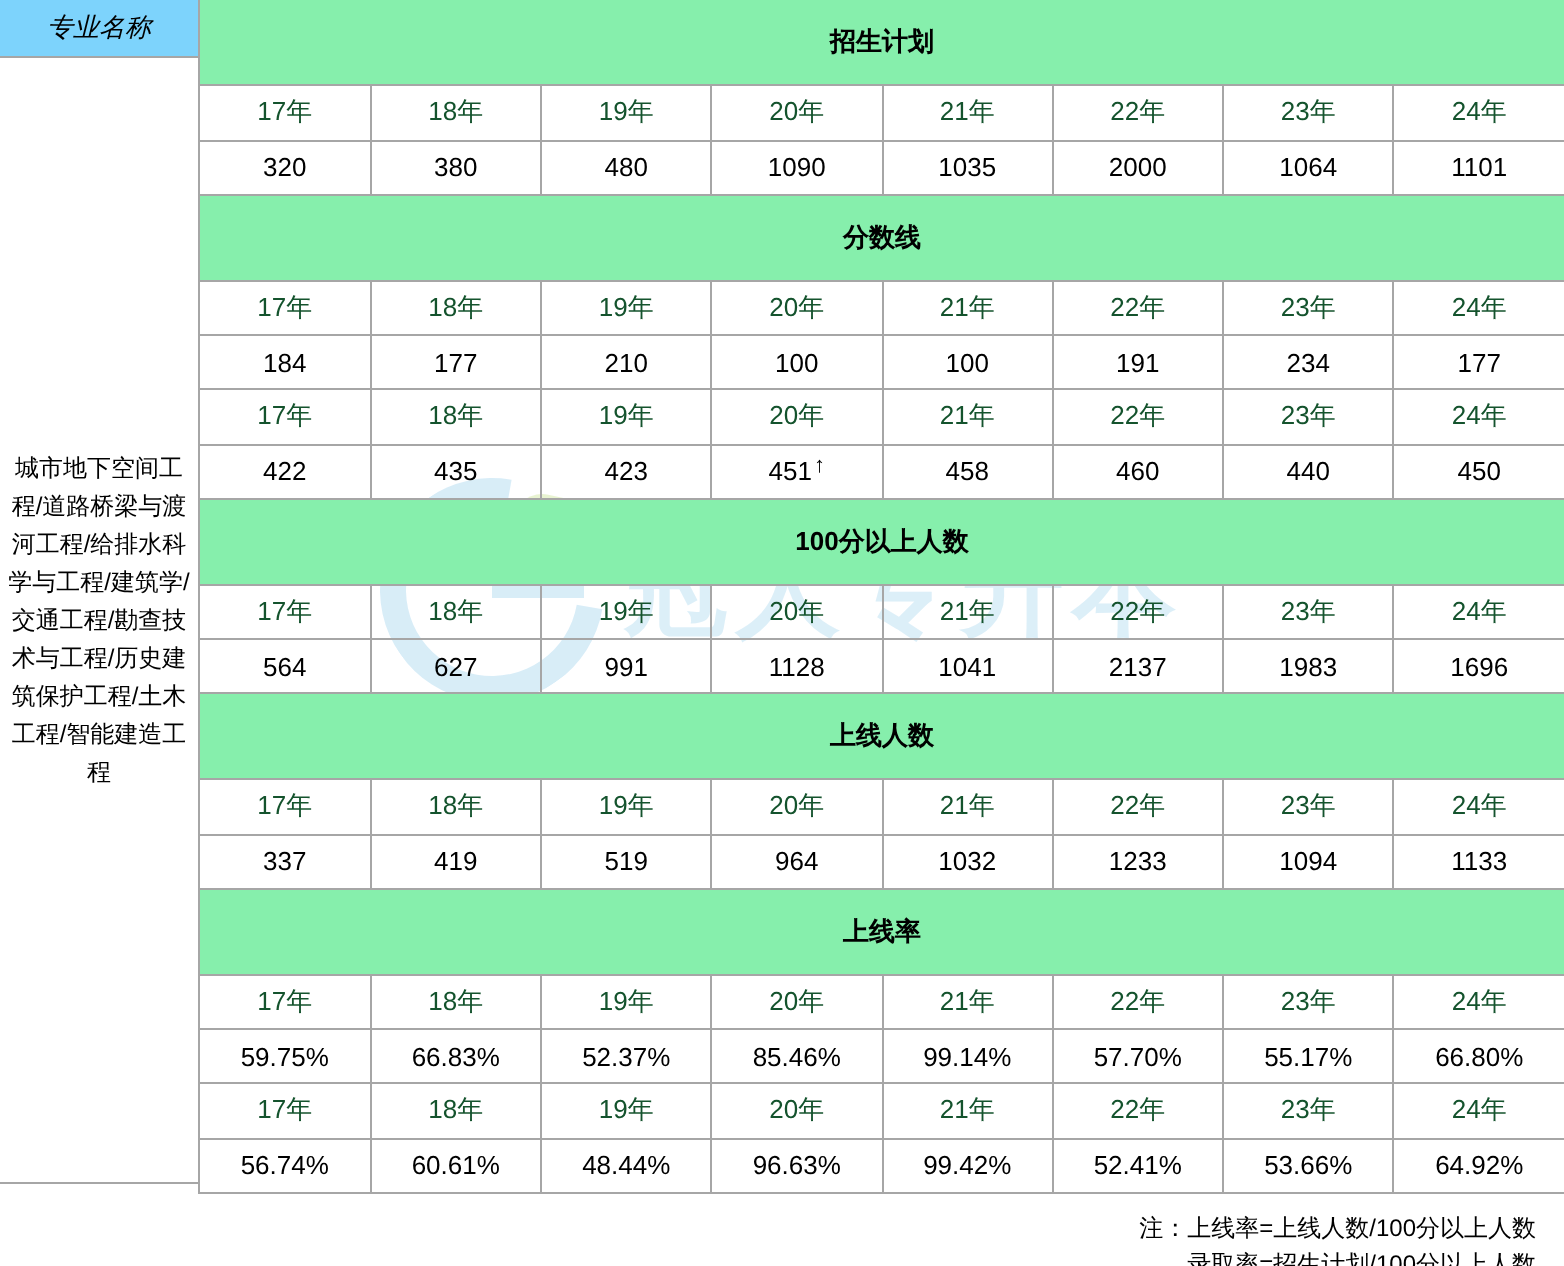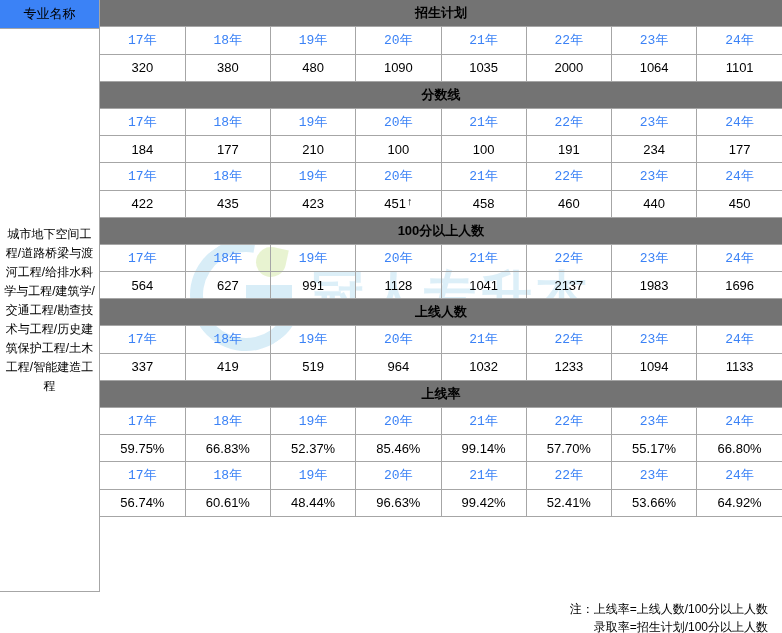--- a/index.html
+++ b/index.html
@@ -94,47 +94,48 @@
     display: flex;
     width: 782px;
   }
   .left-col {
     width: 100px;
     flex: 0 0 100px;
     border-right: 1px solid #a6a6a6;
   }
   .left-header {
     height: 29px;
-    background: #3b82f6;
+    background: #7dd3fc;
     border-bottom: 1px solid #a6a6a6;
     display: flex;
     align-items: center;
     justify-content: center;
     font-size: 13px;
     color: #000;
+    font-style: italic;
   }
   .left-body {
     height: 563px;
     display: flex;
     align-items: center;
     justify-content: center;
     text-align: center;
     font-size: 12px;
     line-height: 19px;
     color: #000;
     padding: 0 2px;
     border-bottom: 1px solid #a6a6a6;
   }
   .right-col {
     flex: 1 1 auto;
     width: 682px;
   }
   .section-title {
-    height: 27px;
-    background: #737373;
+    height: 43px;
+    background: #86efac;
     border-bottom: 1px solid #a6a6a6;
     display: flex;
     align-items: center;
     justify-content: center;
     font-size: 13px;
     font-weight: bold;
     color: #000;
   }
   table.sec {
     width: 100%;
@@ -147,22 +148,21 @@
     border-right: 1px solid #a6a6a6;
     text-align: center;
     font-size: 13px;
     color: #000;
     background: transparent;
   }
   table.sec td:last-child {
     border-right: none;
   }
   table.sec tr.years td {
-    color: #3b82f6;
-    font-family: Liberation Mono, monospace;
+    color: #14532d;
   }
   .notes {
     position: relative;
     z-index: 2;
     width: 782px;
     padding: 8px 14px 0 0;
     text-align: right;
     font-size: 12px;
     line-height: 18px;
     color: #000;

